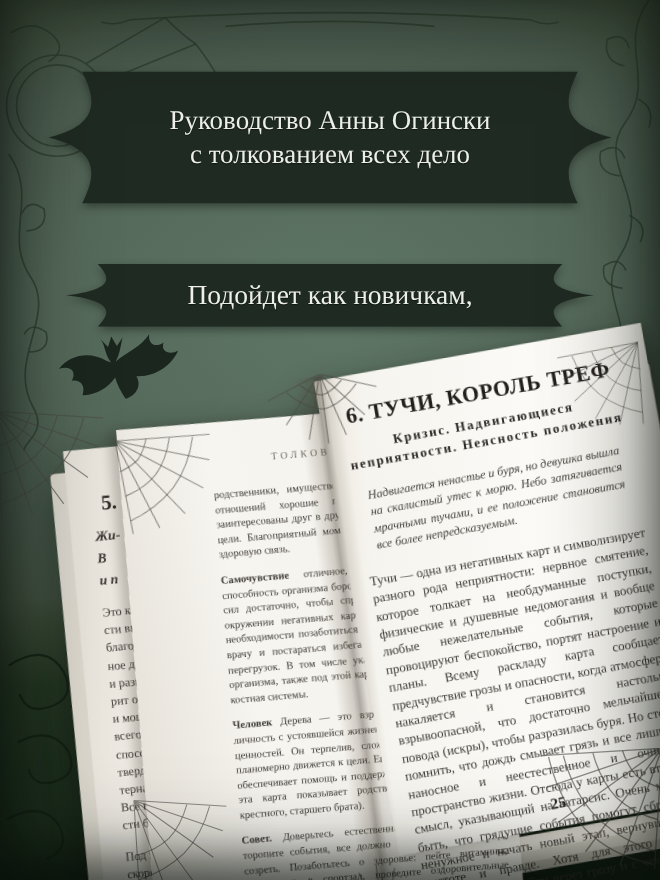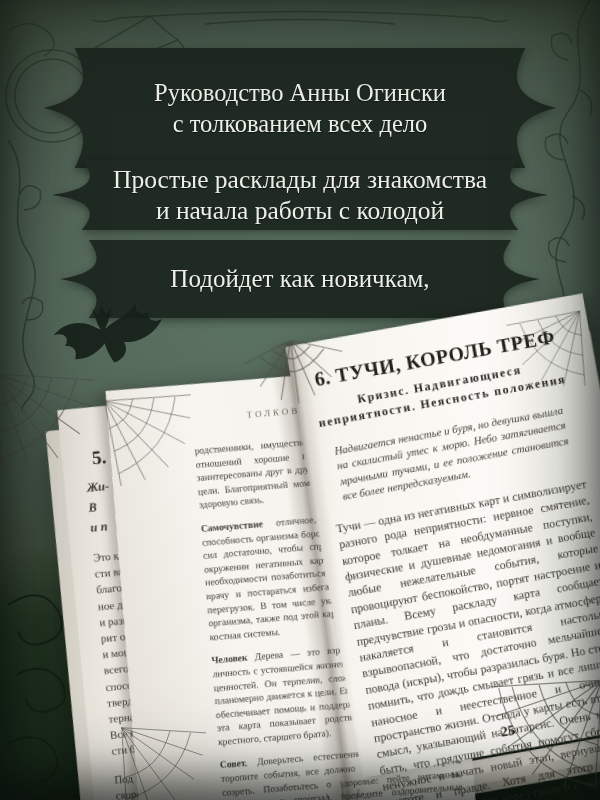--- a/index.html
+++ b/index.html
@@ -15,25 +15,25 @@
   .bottom-dark{position:absolute;left:0;top:545px;width:600px;height:255px;z-index:1;
     background:linear-gradient(to bottom, rgba(32,50,31,0) 0%, rgba(32,50,31,.85) 30%, #1d2e1d 60%, #182718 100%);}
   .bottom-dark path{fill:none;stroke:#121f12;stroke-width:2;opacity:.8;}
 
   
   .banner{position:absolute;z-index:2;filter:drop-shadow(0 3px 4px rgba(10,18,12,.45));}
   .banner-shape{position:absolute;inset:0;width:100%;height:100%;}
   .banner-shape path{fill:#1f2a22;}
   .banner-text{position:absolute;inset:0;display:flex;flex-direction:column;align-items:center;justify-content:center;
     color:#edefe9;text-align:center;text-shadow:0 1px 1px rgba(0,0,0,.5);}
-  .banner1{left:44px;top:48px;width:512px;height:120px;}
+  .banner1{left:44px;top:65px;width:512px;height:120px;}
   .banner1 .banner-text{font-size:24.5px;line-height:31px;}
   .banner2{left:52px;top:160px;width:496px;height:70px;}
   .banner2 .banner-text{font-size:25.5px;line-height:31px;}
-  .banner3{left:60px;top:240px;width:480px;height:78px;}
+  .banner3{left:60px;top:240px;width:480px;height:57px;}
   .banner3 .banner-text{font-size:25px;line-height:32px;}
 
   
   .bat{position:absolute;left:26px;top:294px;width:152px;height:88px;z-index:2;transform:rotate(-7deg);opacity:.93;}
   .bat path{fill:#16211a;}
 
   
   .book{position:absolute;left:-52px;top:338px;width:656px;height:560px;z-index:3;
     transform:rotate(-7.6deg);transform-origin:50% 0;
     filter:drop-shadow(0 16px 18px rgba(8,14,9,.5));}
@@ -127,29 +127,20 @@
     </svg>
   </div>
 
   <div class="banner banner1">
     <svg class="banner-shape" viewBox="0 0 100 100" preserveAspectRatio="none">
       <path d="M6,0 L94,0 C92,18 90,40 100,50 C90,60 92,82 94,100 L6,100 C8,82 10,60 0,50 C10,40 8,18 6,0 Z"></path>
     </svg>
     <div class="banner-text">
       <span>Руководство Анны Огински</span>
       <span>с толкованием всех дело</span>
-    </div>
-  </div>
-  <div class="banner banner2">
-    <svg class="banner-shape" viewBox="0 0 100 100" preserveAspectRatio="none">
-      <path d="M6,0 L94,0 C92,18 90,40 100,50 C90,60 92,82 94,100 L6,100 C8,82 10,60 0,50 C10,40 8,18 6,0 Z"></path>
-    </svg>
-    <div class="banner-text">
-      <span>Простые расклады для знакомства</span>
-      <span>и начала работы с колодой</span>
     </div>
   </div>
   <div class="banner banner3">
     <svg class="banner-shape" viewBox="0 0 100 100" preserveAspectRatio="none">
       <path d="M6,0 L94,0 C92,18 90,40 100,50 C90,60 92,82 94,100 L6,100 C8,82 10,60 0,50 C10,40 8,18 6,0 Z"></path>
     </svg>
     <div class="banner-text">
       <span>Подойдет как новичкам,</span>
     </div>
   </div>

